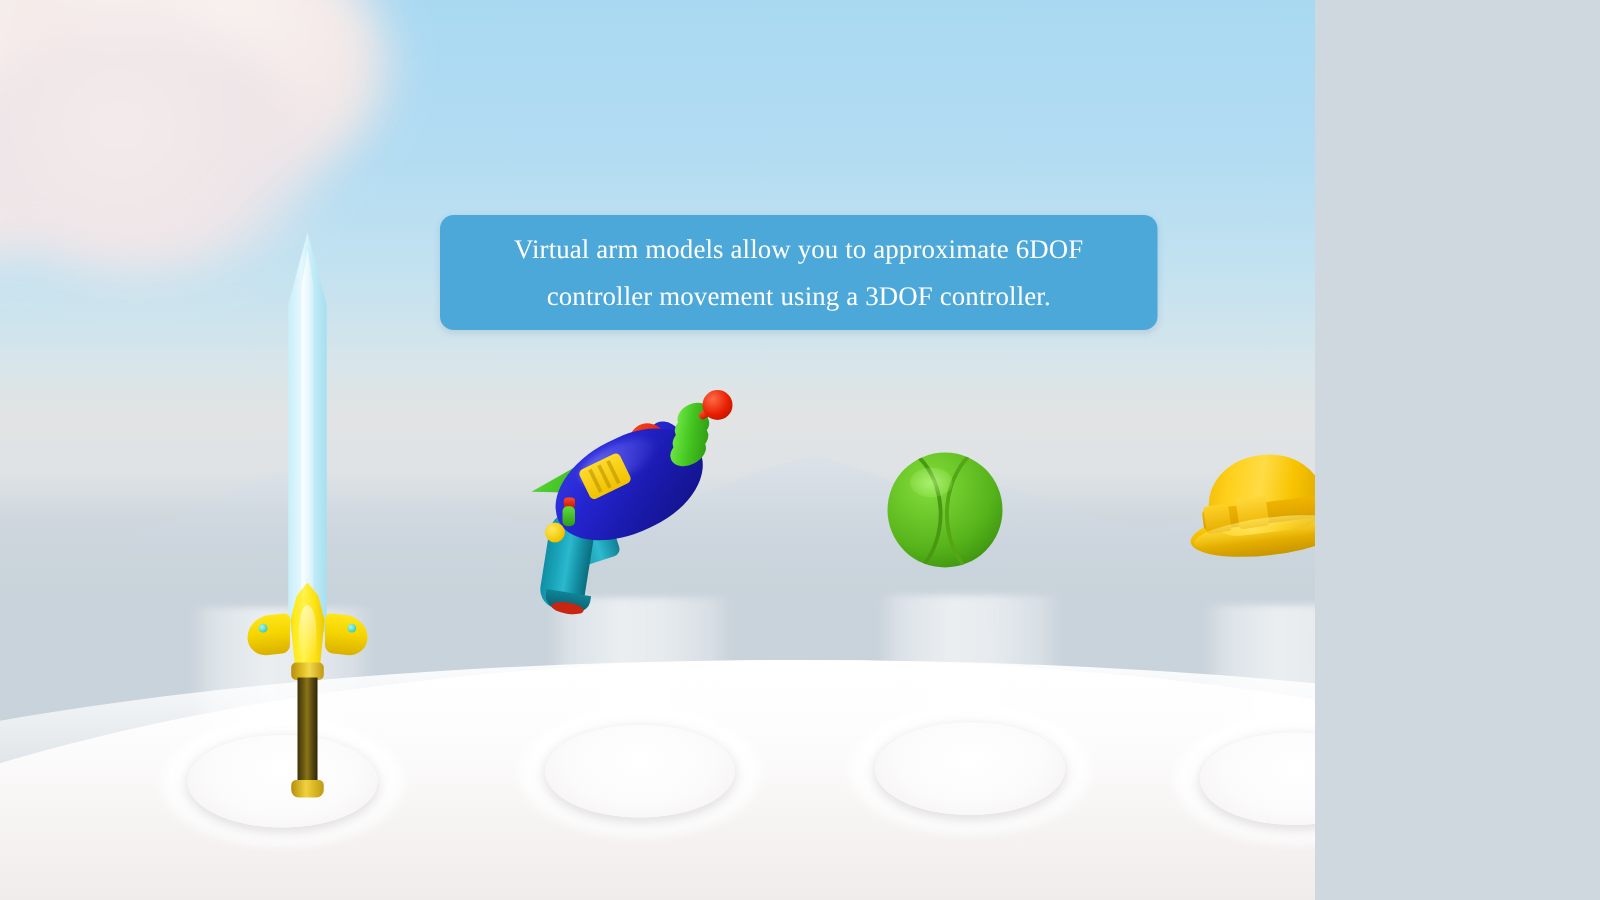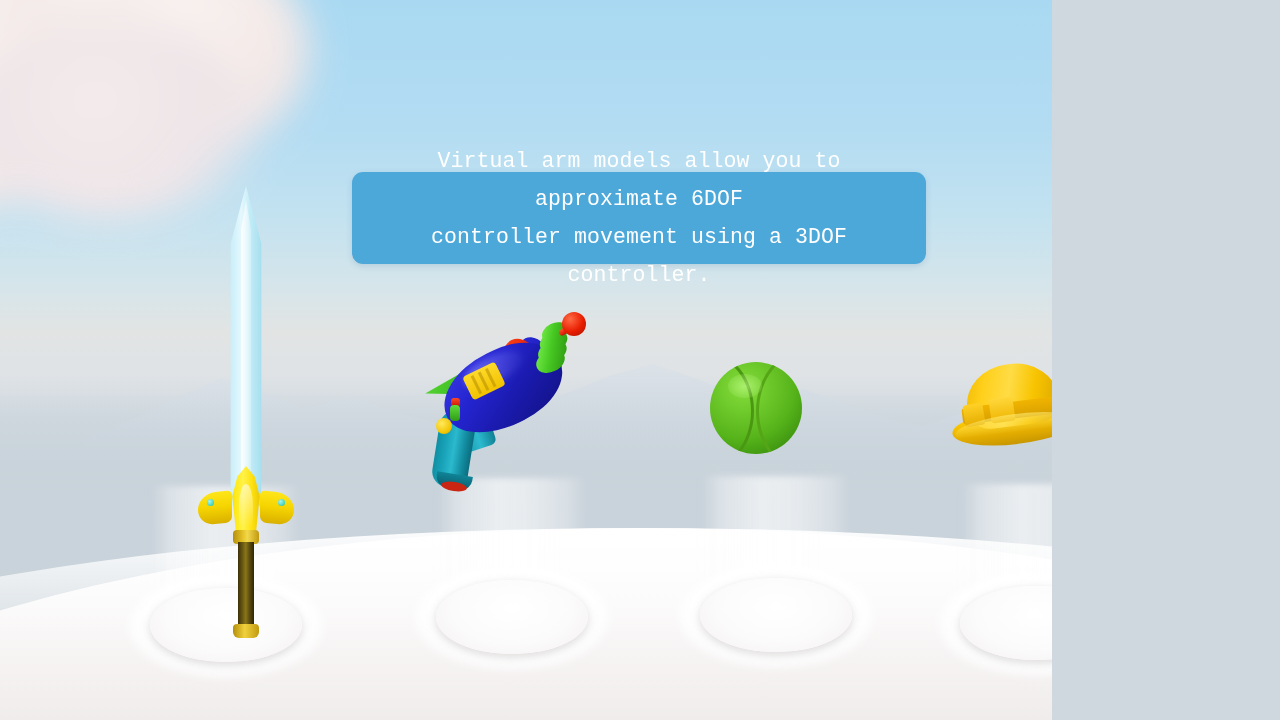--- a/index.html
+++ b/index.html
@@ -5,21 +5,21 @@
   html, body {
     margin: 0;
     padding: 0;
     background: #cfd8de;
   }
   #scene {
     position: relative;
     width: 1052px;
     height: 720px;
     overflow: hidden;
-    font-family: Liberation Mono, monospace;
+    font-family: Liberation Serif, serif;
     -webkit-font-smoothing: antialiased;
   }
 
   
   .sky {
     position: absolute;
     left: 0; top: 0;
     width: 1280px; height: 720px;
     background: linear-gradient(to bottom,
         #a9d9f2 0%,

